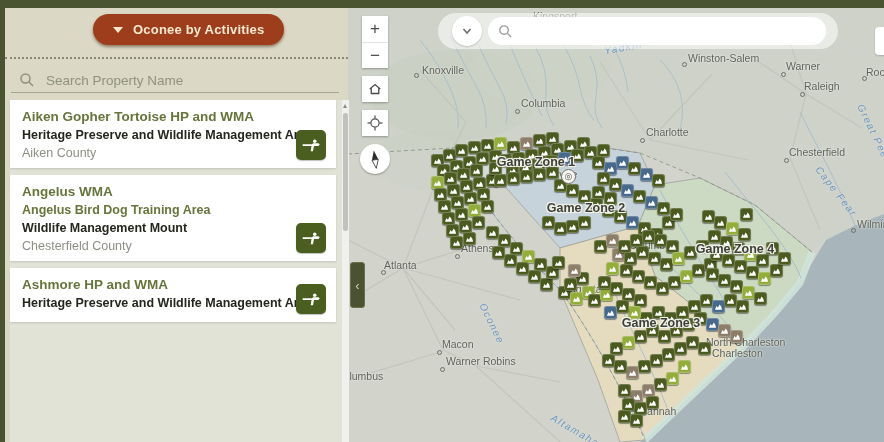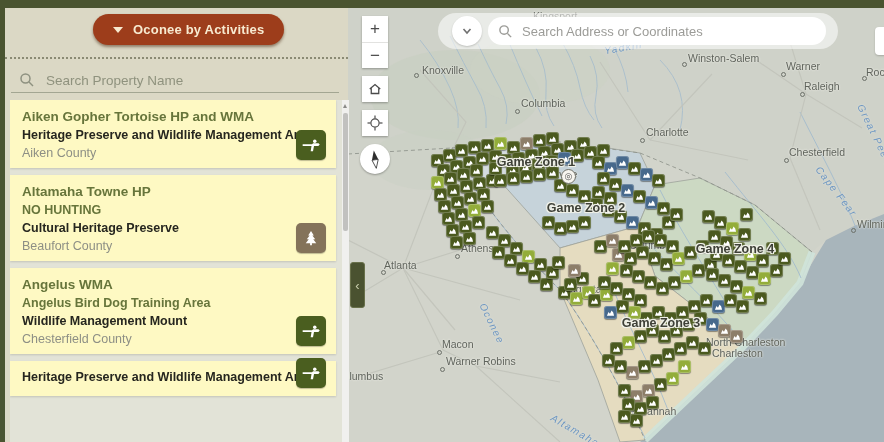--- a/index.html
+++ b/index.html
@@ -22,21 +22,21 @@
     box-shadow:0 2px 3px rgba(70,35,12,.5);
   }
   .caret-down { width:0; height:0; border-left:5px solid transparent; border-right:5px solid transparent; border-top:6px solid #f7ead0; }
   .dotline { position:absolute; left:0; top:49px; width:343px; border-top:2px dotted #70705a; opacity:.75; }
   .psearch { position:absolute; left:6px; top:57px; width:330px; height:30px; display:flex; align-items:center; gap:9px; padding-left:8px; }
   .psearch input { border:none; background:transparent; outline:none; font-size:13.5px; color:#5d5f52; width:270px; font-family:inherit; }
   .psearch input::placeholder { color:#8f927e; }
   .psearch-line { position:absolute; left:6px; top:84px; width:328px; border-bottom:1px solid #a3a692; }
 
   .list { position:absolute; left:5px; top:92px; width:339px; height:342px; background:#e2e3d7; overflow:hidden; }
-  .card { position:relative; width:326px; background:#fef9c3; padding:9px 12px 8px 12px; margin-bottom:7px; box-shadow:0 1px 2px rgba(0,0,0,.14); cursor:pointer; }
+  .card { position:relative; width:326px; background:#ffffff; padding:9px 12px 8px 12px; margin-bottom:7px; box-shadow:0 1px 2px rgba(0,0,0,.14); cursor:pointer; }
   .c-title  { color:#67753b; font-weight:bold; font-size:13.5px; margin-bottom:4px; }
   .c-sub    { color:#67753b; font-weight:bold; font-size:12.5px; margin-bottom:4px; }
   .c-sub:empty { display:none; }
   .c-type   { color:#26261f; font-weight:bold; font-size:12.5px; margin-bottom:4px; }
   .c-county { color:#8d8f85; font-size:12.5px; }
   .badge-slot { position:absolute; right:10px; bottom:8px; width:30px; height:30px; border-radius:5px;
     display:flex; align-items:center; justify-content:center; box-shadow:0 1px 1px rgba(0,0,0,.25); }
   .badge-hunting { background:#4a5e1f; }
   .badge-tree { background:#84735a; }
   .scrollbar { position:absolute; right:0; top:0; width:7px; height:342px; background:#f0f0ee; }
@@ -117,45 +117,35 @@
       <span class="badge-slot badge-hunting">
           <svg width="20" height="20" viewBox="0 0 24 24">
             <g fill="#fff">
               <circle cx="16.5" cy="7.5" r="2.1"></circle>
               <path d="M2 11.2 H13.2 L14.6 9.8 H21 L22.5 11.4 L20.8 13.2 H15.6 L14.4 19.5 H11.6 L12.6 13.2 H2 Z"></path>
             </g>
           </svg>
         </span>
     </div>
     <div class="card">
-      <div class="c-title">Altamaha Towne HP</div>
-      <div class="c-sub">NO HUNTING</div>
-      <div class="c-type">Cultural Heritage Preserve</div>
-      <div class="c-county">Beaufort County</div>
-      <span class="badge-slot badge-tree">
-          <svg width="18" height="20" viewBox="0 0 24 24">
-            <path fill="#fff" d="M12 2.5 L15.8 8.5 H13.8 L17.6 13.5 H15 L19 19 H13.2 V21.5 H10.8 V19 H5 L9 13.5 H6.4 L10.2 8.5 H8.2 Z"></path>
-          </svg>
-        </span>
-    </div>
-    <div class="card">
       <div class="c-title">Angelus WMA</div>
       <div class="c-sub">Angelus Bird Dog Training Area</div>
       <div class="c-type">Wildlife Management Mount</div>
       <div class="c-county">Chesterfield County</div>
       <span class="badge-slot badge-hunting">
           <svg width="20" height="20" viewBox="0 0 24 24">
             <g fill="#fff">
               <circle cx="16.5" cy="7.5" r="2.1"></circle>
               <path d="M2 11.2 H13.2 L14.6 9.8 H21 L22.5 11.4 L20.8 13.2 H15.6 L14.4 19.5 H11.6 L12.6 13.2 H2 Z"></path>
             </g>
           </svg>
         </span>
     </div>
     <div class="card">
+      <div class="c-title">Ashmore HP and WMA</div>
 
       <div class="c-type">Heritage Preserve and Wildlife Management Area</div>
       <span class="badge-slot badge-hunting">
           <svg width="20" height="20" viewBox="0 0 24 24">
             <g fill="#fff">
               <circle cx="16.5" cy="7.5" r="2.1"></circle>
               <path d="M2 11.2 H13.2 L14.6 9.8 H21 L22.5 11.4 L20.8 13.2 H15.6 L14.4 19.5 H11.6 L12.6 13.2 H2 Z"></path>
             </g>
           </svg>
         </span>
@@ -910,21 +900,20 @@
     <div class="chevcircle">
       <svg width="14" height="14" viewBox="0 0 14 14">
         <polyline points="3.5,5 7,9 10.5,5" fill="none" stroke="#707070" stroke-width="1.6"></polyline>
       </svg>
     </div>
     <div class="addrsearch">
       <svg width="15" height="15" viewBox="0 0 16 16">
         <circle cx="6.5" cy="6.5" r="4.5" fill="none" stroke="#9c9c98" stroke-width="1.5"></circle>
         <line x1="10" y1="10" x2="14" y2="14" stroke="#9c9c98" stroke-width="1.5"></line>
       </svg>
-      <input type="text" placeholder="Search Address or Coordinates" style="">
     </div>
   </div>
 
   <div class="collapse-tab">
     <span>‹</span>
   </div>
   <div class="cutoff"></div>
 </div>
 
 </body></html>

